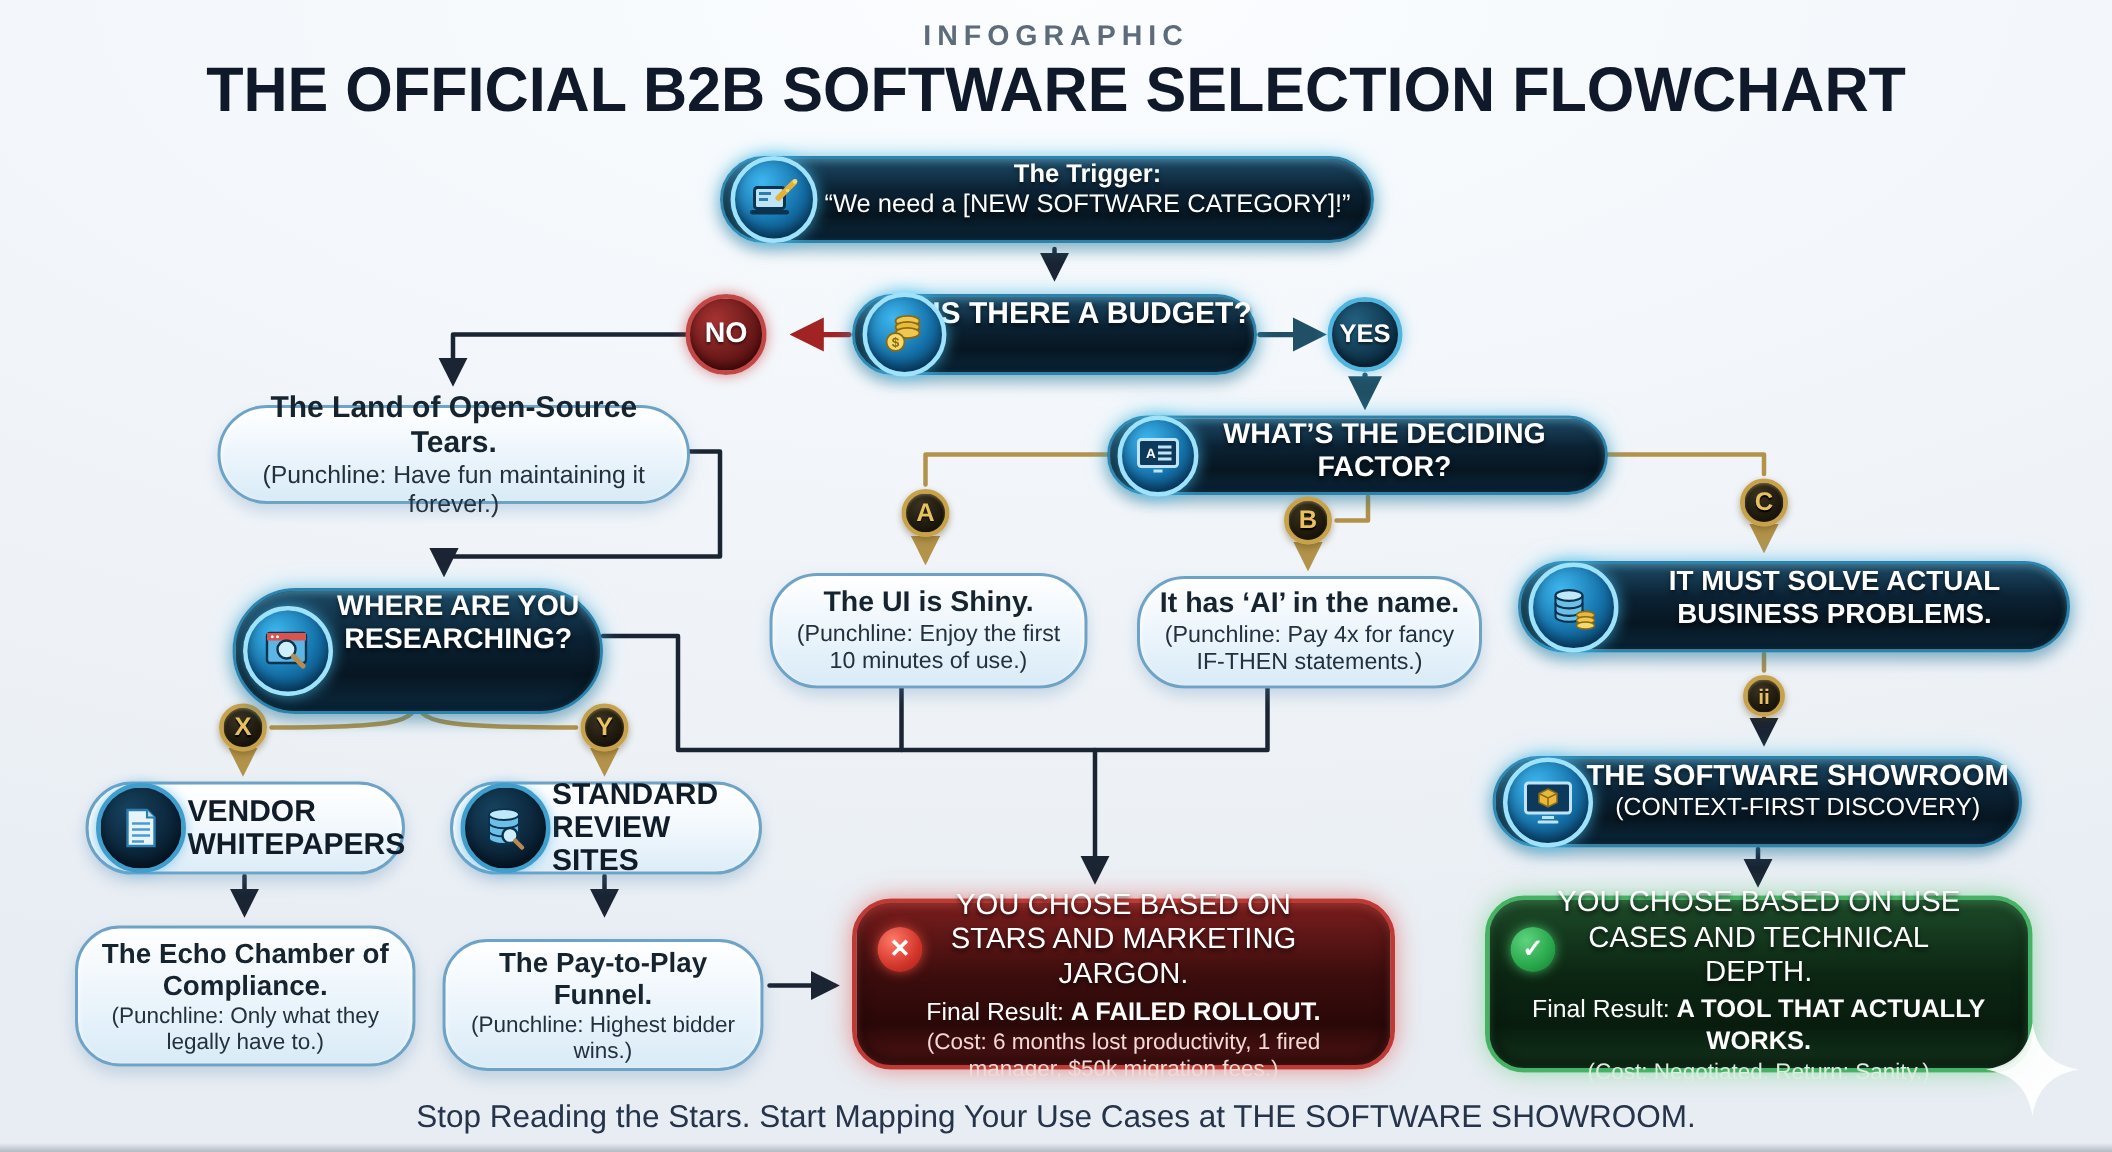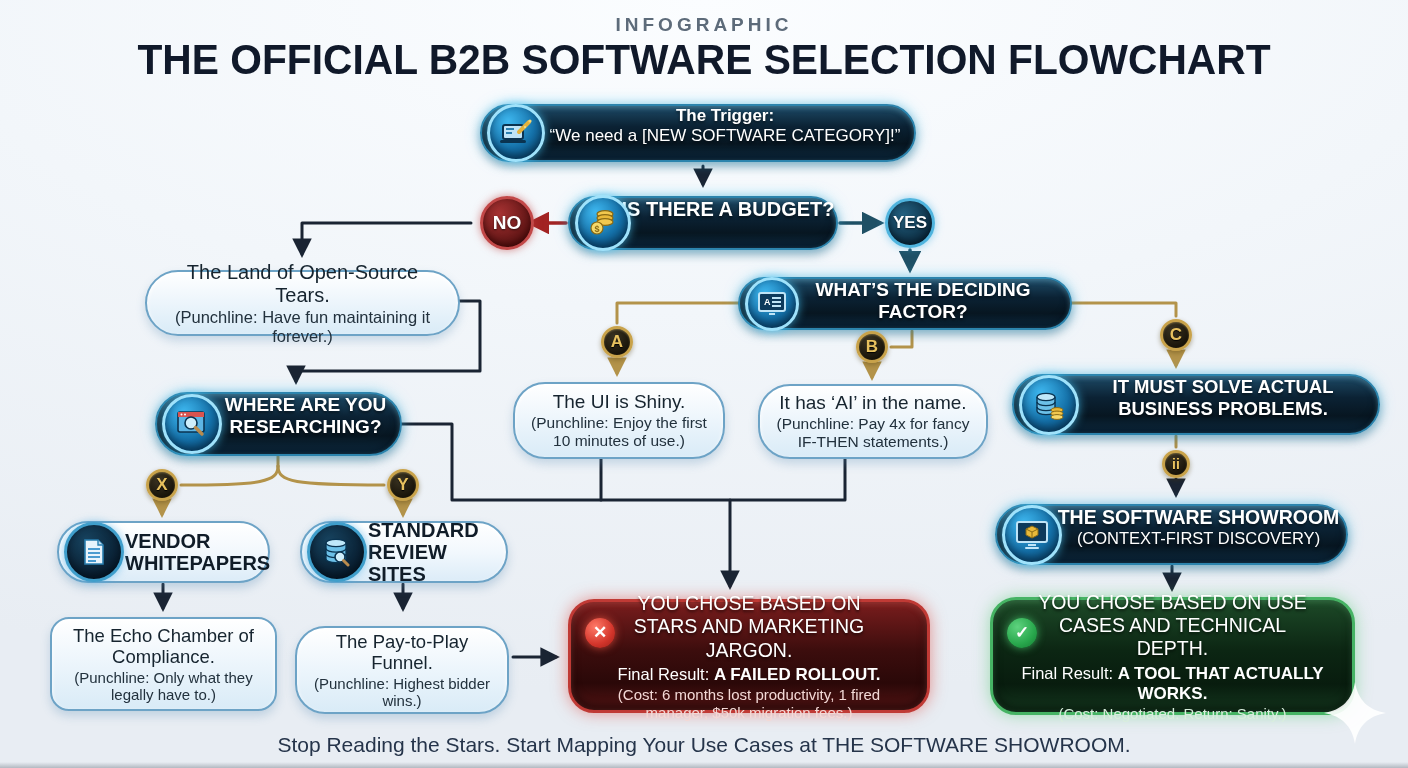--- a/index.html
+++ b/index.html
@@ -38,21 +38,21 @@
   .bubble-dark{background:radial-gradient(circle at 35% 28%, #16425e 0%, #0b2438 60%, #04121e 100%);
     border:3px solid #3f9ecb;box-shadow:0 0 8px rgba(60,170,230,.55), inset 0 -4px 8px rgba(0,10,20,.6);}
 
   
   .light-pill{border-radius:32px;color:#16242f;text-align:center;
     background:linear-gradient(180deg,#ffffff 0%,#eef6fc 45%,#d9ebf7 100%);
     border:2px solid #6da3c6;
     box-shadow:0 5px 10px rgba(90,140,180,.28), inset 0 2px 4px #ffffff;
     display:flex;flex-direction:column;align-items:center;justify-content:center;
     padding:6px 12px;}
-  .light-pill .t{font-weight:normal;font-size:19px;line-height:1.15;}
+  .light-pill .t{font-weight:bold;font-size:19px;line-height:1.15;}
   .light-pill .p{font-size:15.5px;line-height:1.15;margin-top:1px;color:#22313d;}
 
   
   .white-pill{border-radius:999px;color:#101c28;
     background:linear-gradient(180deg,#ffffff 0%,#f2f8fd 50%,#dcecf8 100%);
     border:2px solid #6da3c6;
     box-shadow:0 5px 10px rgba(90,140,180,.3), inset 0 2px 4px #ffffff;
     display:flex;align-items:center;}
   .white-pill .txt{font-weight:bold;font-size:20px;line-height:1.1;padding-left:66px;}
 
@@ -181,21 +181,21 @@
           <ellipse cx="17" cy="6" rx="8" ry="3.4" fill="#f1c84f"></ellipse>
           <ellipse cx="17" cy="10" rx="8" ry="3.4" fill="#e9b93a"></ellipse>
           <ellipse cx="17" cy="14" rx="8" ry="3.4" fill="#f1c84f"></ellipse>
           <circle cx="9" cy="20" r="6" fill="#f6d96b"></circle>
         </g>
         <text x="9" y="23.5" font-size="9" font-weight="bold" fill="#8a6a14" text-anchor="middle">$</text>
       </svg>
     </div>
     <div class="txt" style="padding-left:50px;font-weight:bold;font-size:20px;">IS THERE A BUDGET?</div>
   </div>
-  <div class="node circle circle-no" style="left:480px;top:196px;width:54px;height:54px;">NO</div>
+  <div class="node circle circle-no" style="left:457px;top:196px;width:54px;height:54px;">NO</div>
   <div class="node circle circle-yes" style="left:885px;top:198px;width:50px;height:50px;">YES</div>
 
   <div class="node light-pill" style="left:145px;top:270px;width:315px;height:66px;border-radius:34px;">
     <div class="t" style="font-size:20px;">The Land of Open-Source Tears.</div>
     <div class="p" style="font-size:16.5px;">(Punchline: Have fun maintaining it forever.)</div>
   </div>
 
   <div class="node dark-pill" style="left:738px;top:277px;width:334px;height:53px;">
     <div class="icon-bubble" style="width:48px;height:48px;">
       <svg width="30" height="26" viewBox="0 0 30 26">
@@ -255,21 +255,21 @@
         <rect x="13" y="24" width="8" height="2" fill="#bfe4f7"></rect>
         <rect x="10" y="27" width="14" height="2" rx="1" fill="#bfe4f7"></rect>
       </svg>
     </div>
     <div class="txt" style="padding-left:54px;">
       <div style="font-weight:bold;font-size:19.5px;">THE SOFTWARE SHOWROOM</div>
       <div style="font-size:16.5px;">(CONTEXT-FIRST DISCOVERY)</div>
     </div>
   </div>
 
-  <div class="node dark-pill" style="left:155px;top:392px;width:247px;height:64px;">
+  <div class="node dark-pill" style="left:155px;top:392px;width:247px;height:84px;">
     <div class="icon-bubble" style="width:54px;height:54px;">
       <svg width="32" height="30" viewBox="0 0 32 30">
         <rect x="2" y="3" width="26" height="20" rx="2" fill="#5db5e4" stroke="#0a3350" stroke-width="1.6"></rect>
         <rect x="2" y="3" width="26" height="5" fill="#d9534f"></rect>
         <circle cx="5.5" cy="5.5" r="1" fill="#fff"></circle>
           <circle cx="9" cy="5.5" r="1" fill="#fff"></circle>
         <circle cx="15" cy="14" r="6" fill="#cfeefb" stroke="#0a3350" stroke-width="1.6"></circle>
         <path d="M19.5 18.5 L26 25" stroke="#b98b4e" stroke-width="3.4" stroke-linecap="round"></path>
       </svg>
     </div>
@@ -296,21 +296,21 @@
           <ellipse cx="14" cy="6" rx="10" ry="3.6" fill="#bfe8fa"></ellipse>
           <path d="M4 11.5 a10 3.6 0 0 0 20 0 M4 17 a10 3.6 0 0 0 20 0" fill="none"></path>
         </g>
         <circle cx="18" cy="20" r="5" fill="#cfeefb" stroke="#0a3350" stroke-width="1.6"></circle>
         <path d="M21.5 23.5 L26 28" stroke="#b98b4e" stroke-width="3" stroke-linecap="round"></path>
       </svg>
     </div>
     <div class="txt">STANDARD REVIEW SITES</div>
   </div>
 
-  <div class="node light-pill" style="left:50px;top:617px;width:227px;height:94px;border-radius:19px;text-align:center;">
+  <div class="node light-pill" style="left:50px;top:617px;width:227px;height:94px;border-radius:30px;text-align:center;">
     <div class="t" style="font-size:18.5px;">The Echo Chamber of Compliance.</div>
     <div class="p" style="font-size:15px;">(Punchline: Only what they legally have to.)</div>
   </div>
   <div class="node light-pill" style="left:295px;top:626px;width:214px;height:88px;border-radius:30px;">
     <div class="t" style="font-size:18.5px;">The Pay-to-Play Funnel.</div>
     <div class="p" style="font-size:15px;">(Punchline: Highest bidder wins.)</div>
   </div>
 
   <div class="node result result-bad" style="left:568px;top:599px;width:362px;height:114px;">
     <div class="result-ico ico-x" style="left:14px;top:16px;width:30px;height:30px;">✕</div>

